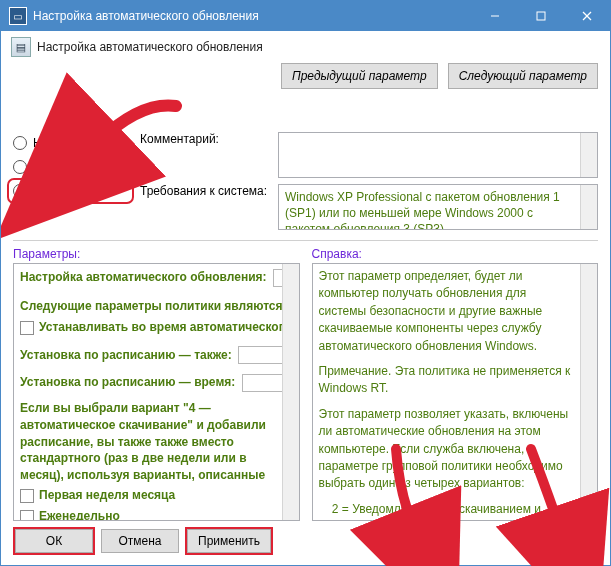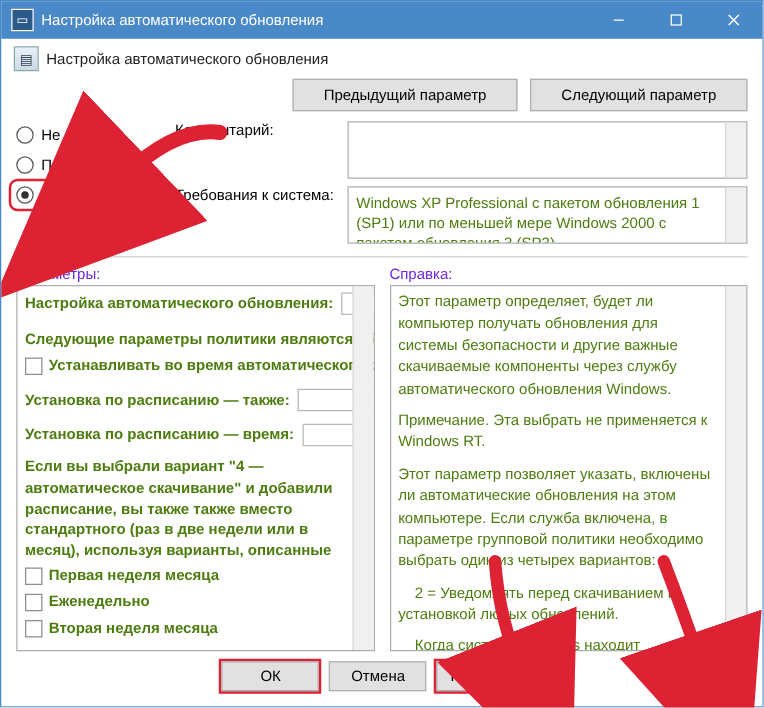--- a/index.html
+++ b/index.html
@@ -89,25 +89,26 @@
   .btn {
     border: 1px solid #adadad;
     background: #e1e1e1;
     padding: 4px 10px;
     min-width: 70px;
     text-align: center;
     font-family: inherit;
     font-size: 12px;
     box-sizing: border-box;
   }
-  .nav-row .btn { min-width: 150px; padding: 5px 24px; }
+  .nav-row .btn { min-width: 150px; padding: 5px 10px; font-style: italic; }
   .upper {
     display: flex;
     padding: 0 12px 4px 12px;
     gap: 12px;
+    margin-top: 35px;
   }
   .radio-col {
     width: 115px;
     display: flex;
     flex-direction: column;
     gap: 10px;
     padding-top: 4px;
   }
   .radio-item {
     display: flex;
@@ -211,21 +212,21 @@
     width: 12px;
     height: 12px;
     border: 1px solid #8d8d8d;
     background: #fff;
     vertical-align: middle;
     margin-right: 5px;
   }
   .param-item { margin-bottom: 2px; }
   .bottom-bar {
     display: flex;
-    justify-content: center;
+    justify-content: flex-start;
     gap: 8px;
     padding: 8px 14px 12px 14px;
   }
   .bottom-bar .btn { min-width: 78px; }
   .btn.highlight {
     box-shadow: 0 0 0 2px #d23;
   }
   .overlay {
     position: absolute;
     top: 0; left: 0;
@@ -329,21 +330,21 @@
           <div class="param-item"><span class="fake-check"></span><span>Вторая неделя месяца</span></div>
         </div>
       </div>
     </div>
 
     <div class="col">
       <div class="col-header">Справка:</div>
       <div class="sunken scroll-y help-box">
         <div class="inner">
           <p style="margin:0 0 8px 0">Этот параметр определяет, будет ли компьютер получать обновления для системы безопасности и другие важные скачиваемые компоненты через службу автоматического обновления Windows.</p>
-          <p style="margin:0 0 8px 0">Примечание. Эта выбрать не применяется к Windows RT.</p>
+          <p style="margin:0 0 8px 0">Примечание. Эта политика не применяется к Windows RT.</p>
           <p style="margin:0 0 8px 0">Этот параметр позволяет указать, включены ли автоматические обновления на этом компьютере. Если служба включена, в параметре групповой политики необходимо выбрать один из четырех вариантов:</p>
           <p style="margin:0 0 8px 0;white-space:pre-wrap">    2 = Уведомлять перед скачиванием и установкой любых обновлений.</p>
           <p style="margin:0;white-space:pre-wrap">    Когда система Windows находит обновления, применимые к компьютеру, пользователи получают уведомления о готовности обновлений к скачиванию. После перехода в Центр обновления Windows пользователи могут скачать и установить все доступные обновления.</p>
         </div>
       </div>
     </div>
   </div>
 
   <div class="bottom-bar">
     <button class="btn highlight">ОК</button>

